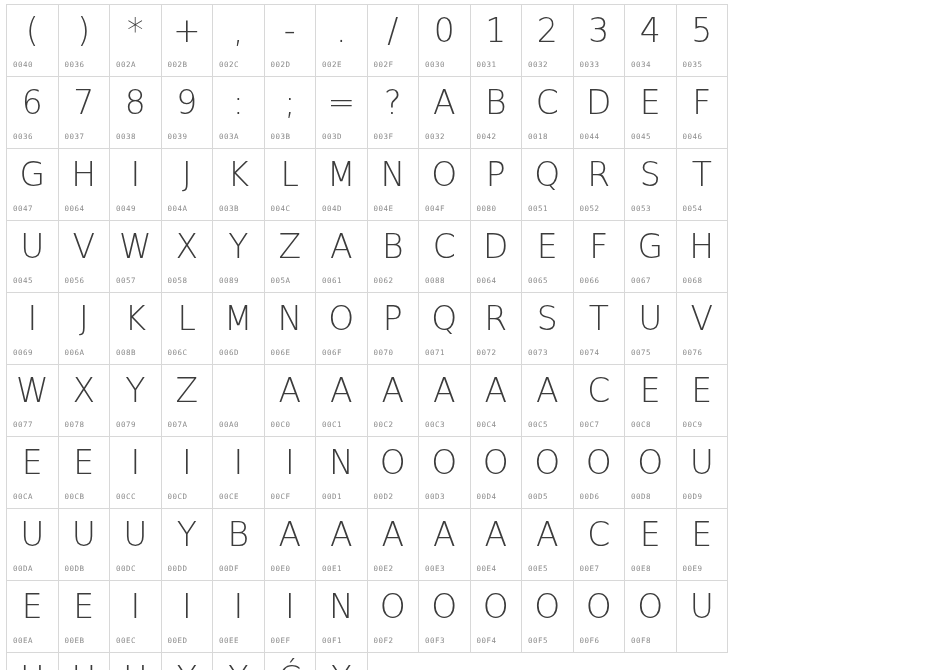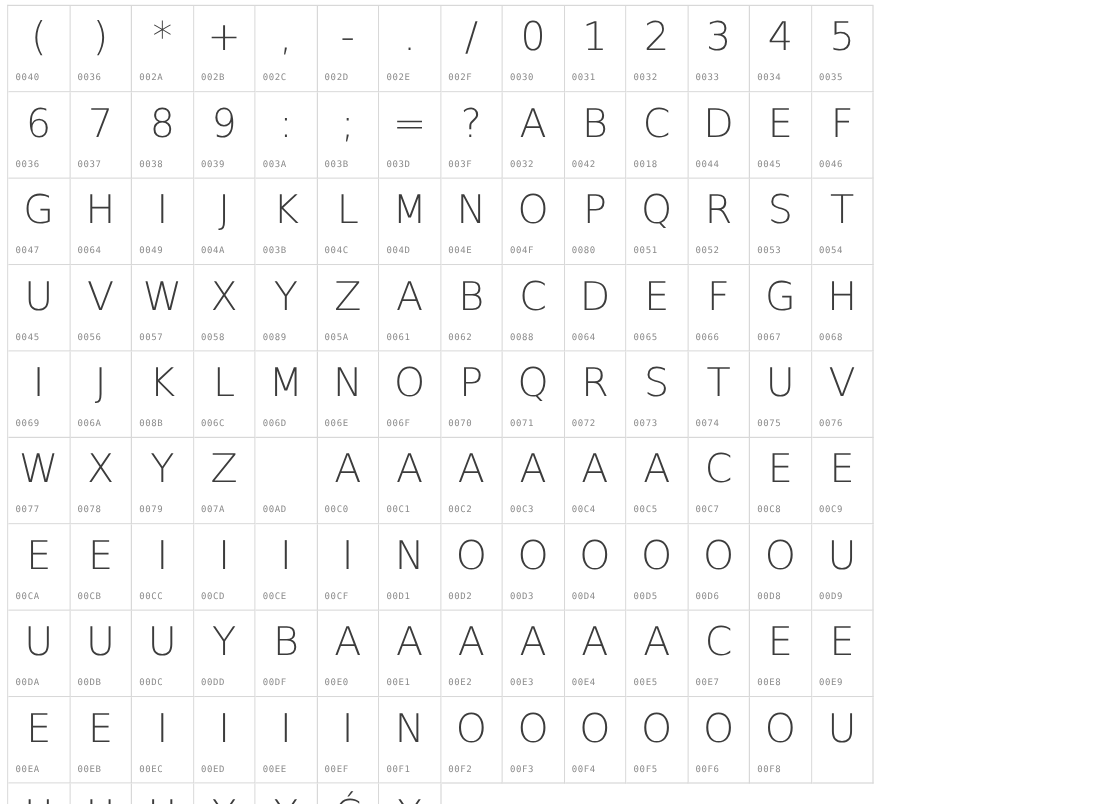--- a/index.html
+++ b/index.html
@@ -357,21 +357,21 @@
     <div class="cell">
       <div class="glyph">Y</div>
       <div class="code">0079</div>
     </div>
     <div class="cell">
       <div class="glyph">Z</div>
       <div class="code">007A</div>
     </div>
     <div class="cell">
       <div class="glyph"></div>
-      <div class="code">00AD</div>
+      <div class="code">00A0</div>
     </div>
     <div class="cell">
       <div class="glyph">A</div>
       <div class="code">00C0</div>
     </div>
     <div class="cell">
       <div class="glyph">A</div>
       <div class="code">00C1</div>
     </div>
     <div class="cell">

